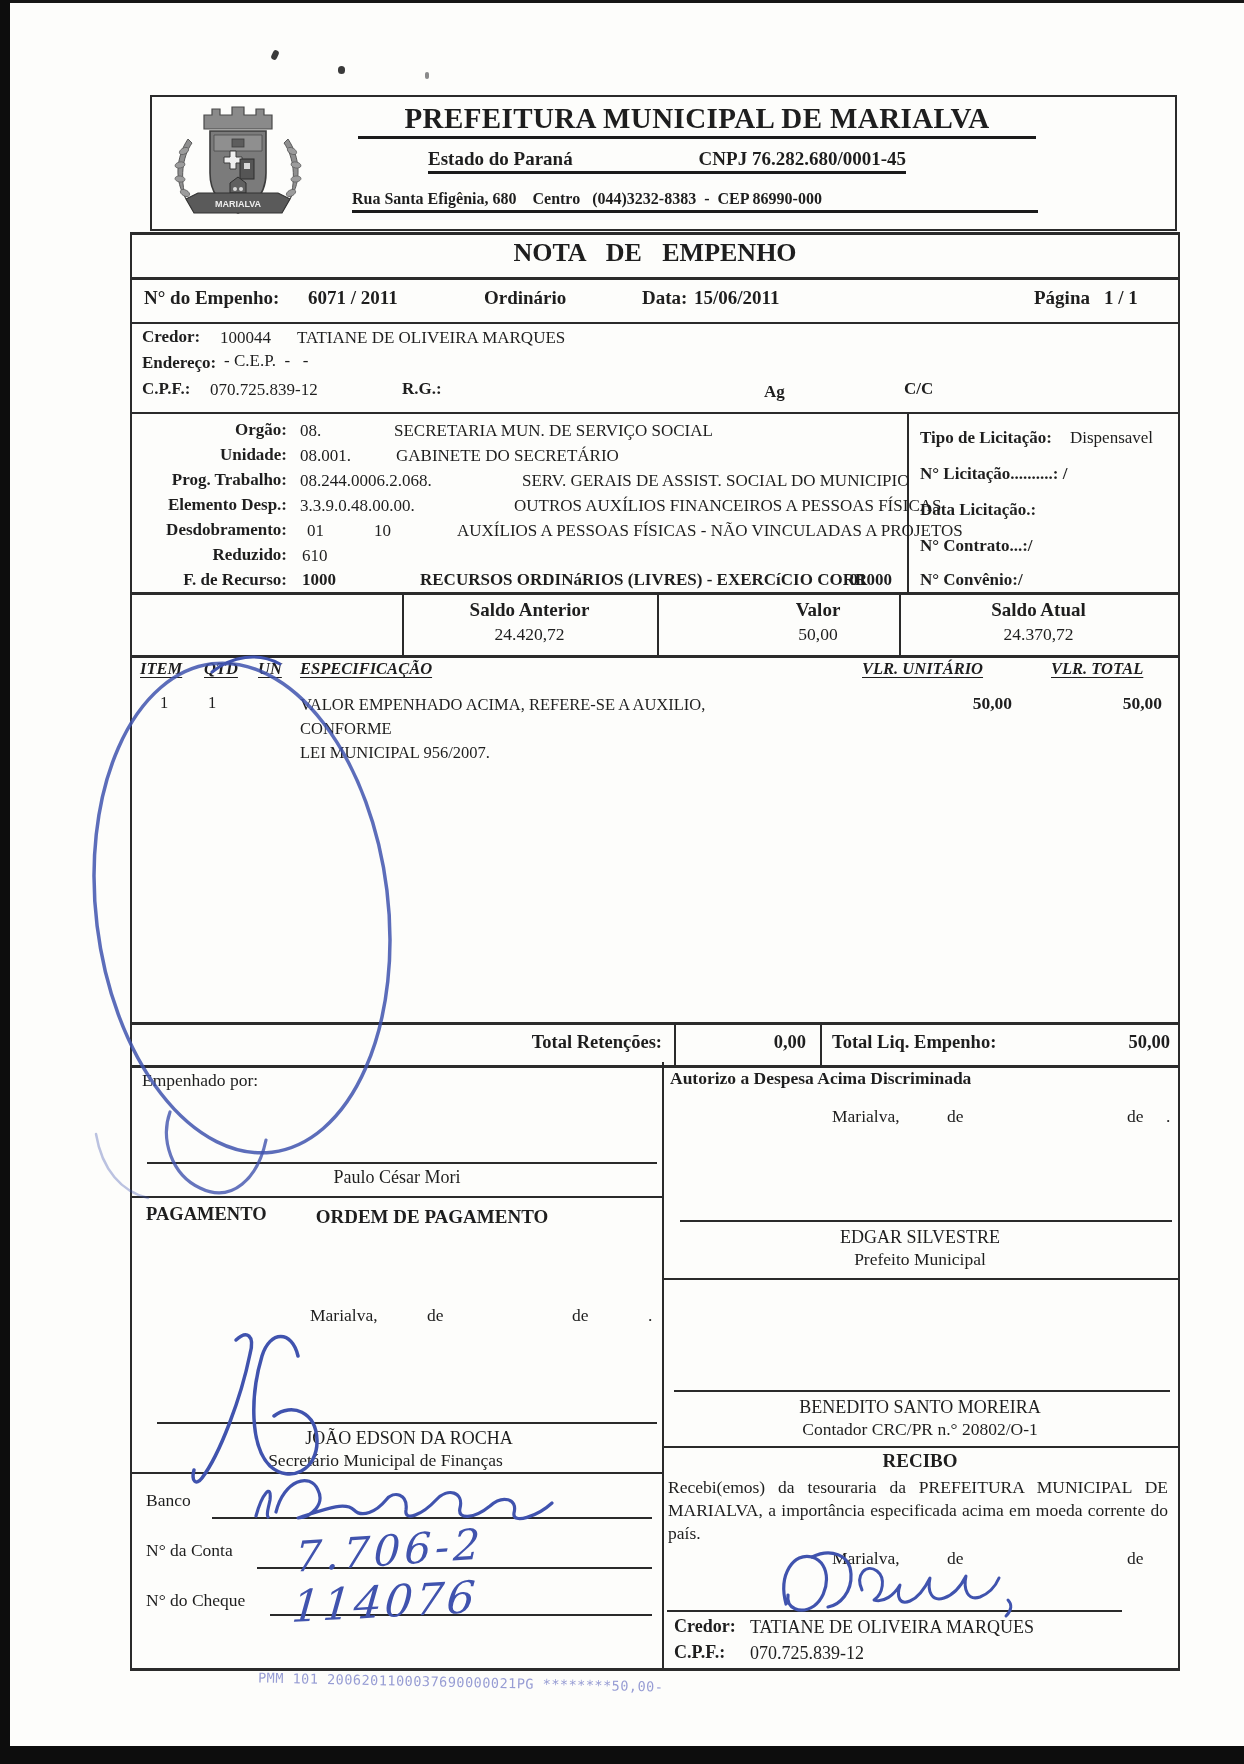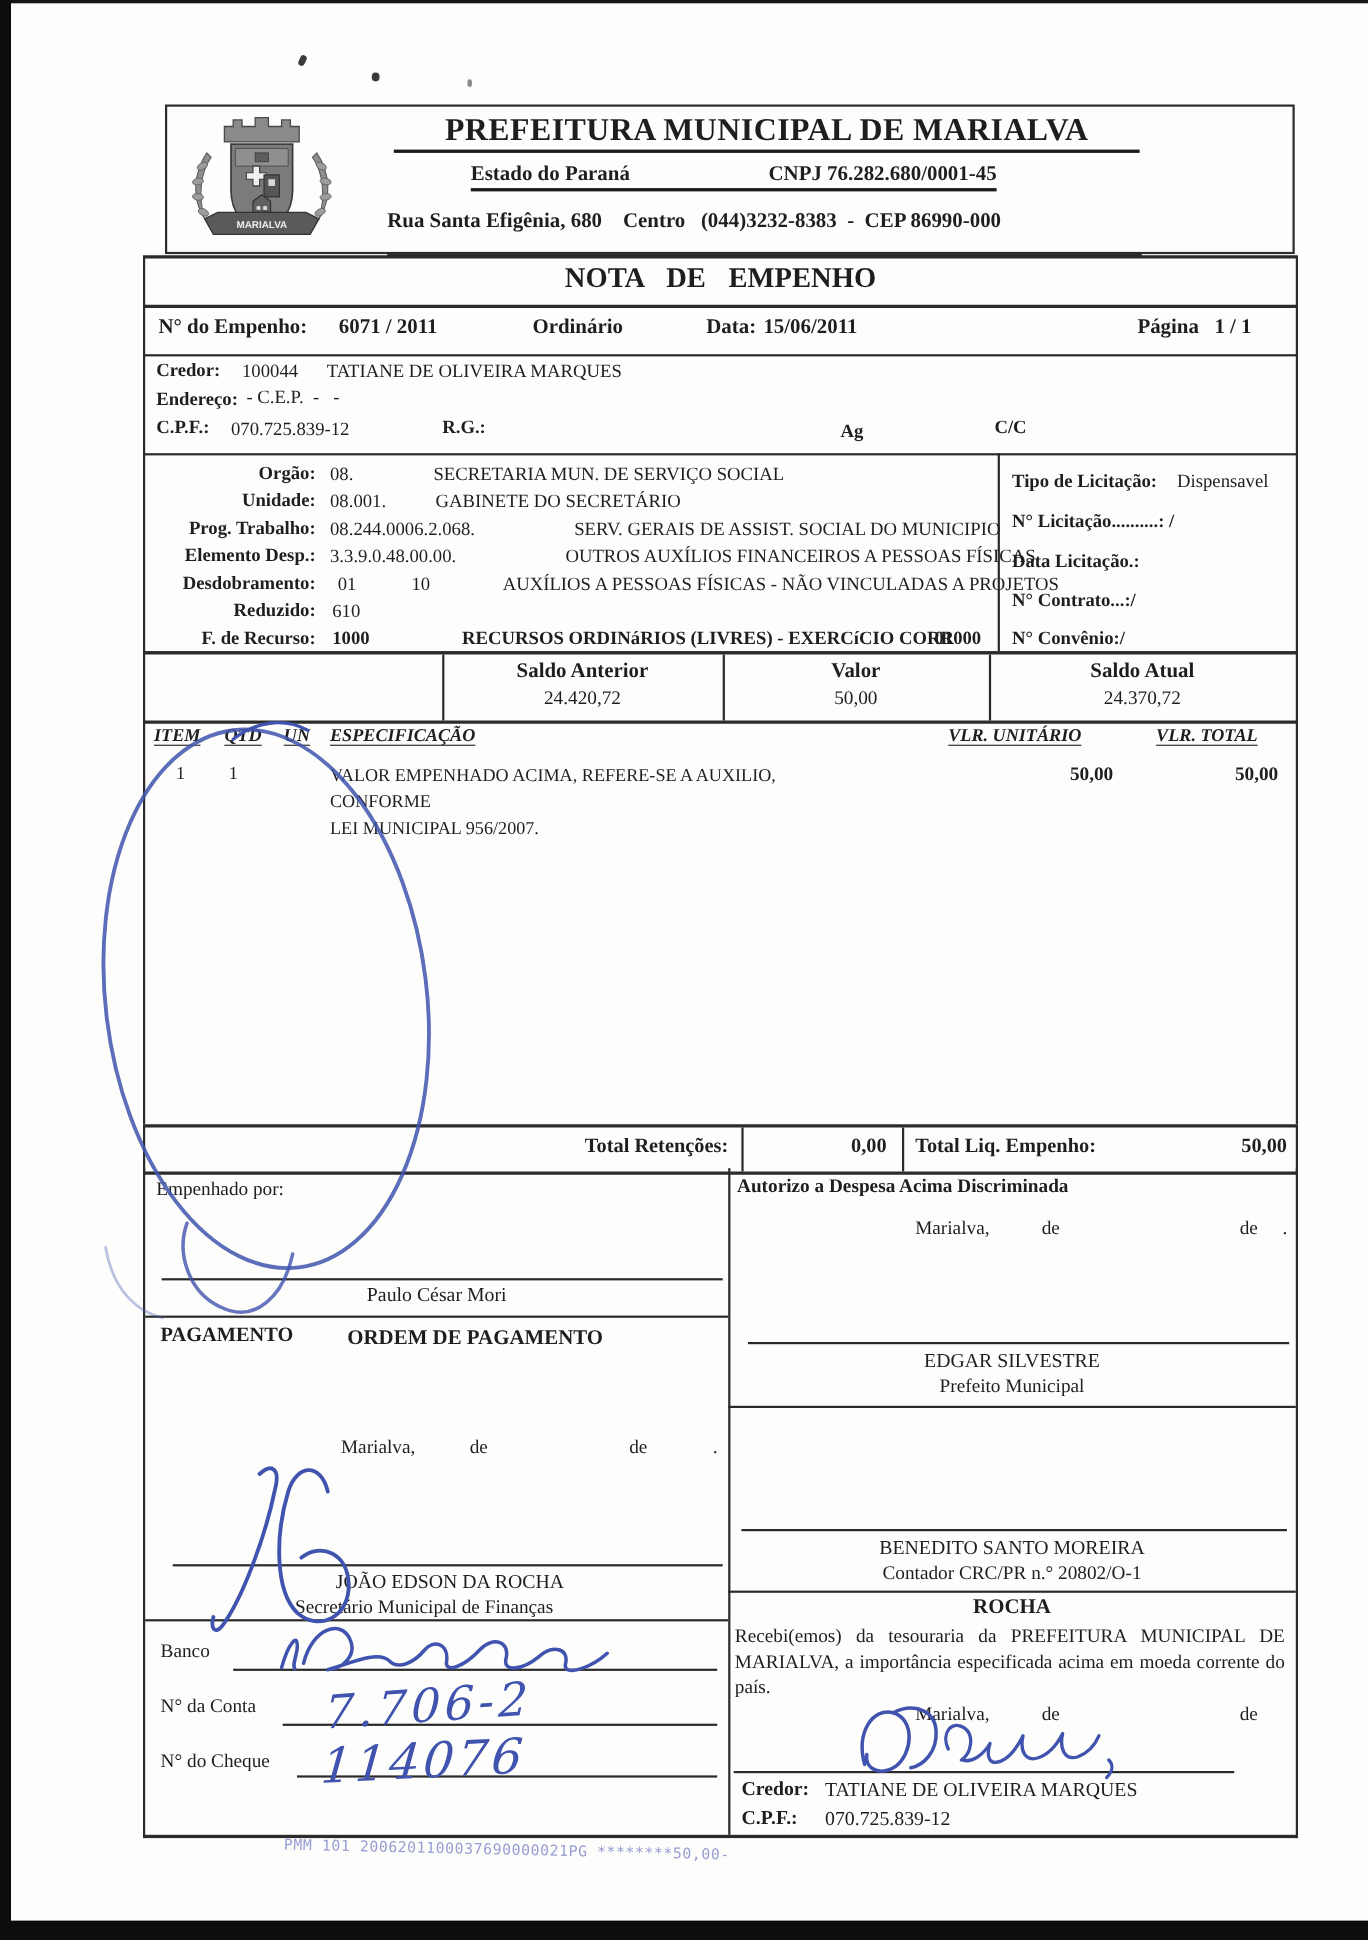--- a/index.html
+++ b/index.html
@@ -64,21 +64,21 @@
       <path d="M26 100 L38 94 L118 94 L130 100 L122 114 L34 114 Z" fill="#5a5a5a" stroke="#333" stroke-width="1.2"></path>
       <text x="78" y="108" text-anchor="middle" font-size="9" font-family="Liberation Sans, sans-serif" font-weight="bold" fill="#eeeeee">MARIALVA</text>
     </svg>
   </div>
 
   <div class="abs ctr b" style="left:358px;top:102px;width:678px;font-size:29px;letter-spacing:.4px;border-bottom:3px solid #1b1b1b;padding-bottom:1px;">PREFEITURA MUNICIPAL DE MARIALVA</div>
   <div class="abs" style="left:428px;top:148px;width:478px;display:flex;justify-content:space-between;border-bottom:3px solid #1b1b1b;padding-bottom:1px;font-size:19px;font-weight:bold;">
     <span>Estado do Paraná</span>
     <span>CNPJ 76.282.680/0001-45</span>
   </div>
-  <div class="abs b pre" style="left:352px;top:190px;width:686px;font-size:19px;border-bottom:3px solid #1b1b1b;padding-bottom:19px;">Rua Santa Efigênia, 680    Centro   (044)3232-8383  -  CEP 86990-000</div>
+  <div class="abs b pre" style="left:352px;top:190px;width:686px;font-size:16px;border-bottom:3px solid #1b1b1b;padding-bottom:2px;">Rua Santa Efigênia, 680    Centro   (044)3232-8383  -  CEP 86990-000</div>
 
   <div class="abs ctr b" style="left:130px;top:232px;width:1046px;height:39px;border:2px solid #2b2b2b;border-top-width:3px;border-bottom-width:3px;font-size:26px;word-spacing:14px;padding-top:3px;">
     <span>NOTA  DE  EMPENHO</span>
   </div>
 
   <div class="abs" style="left:130px;top:277px;width:1046px;height:45px;border:2px solid #2b2b2b;border-top:none;font-size:19px;">
     <span class="abs b" style="left:12px;top:10px;">N° do Empenho:</span>
     <span class="abs b" style="left:176px;top:10px;">6071 / 2011</span>
     <span class="abs b" style="left:352px;top:10px;">Ordinário</span>
     <span class="abs b" style="left:510px;top:10px;">Data:</span>
@@ -141,21 +141,21 @@
   </div>
 
   <div class="abs" style="left:130px;top:592px;width:1046px;height:60px;border:2px solid #2b2b2b;border-top-width:3px;border-bottom-width:3px;">
     <div class="abs vline" style="left:270px;top:0;height:60px;"></div>
     <div class="abs vline" style="left:525px;top:0;height:60px;"></div>
     <div class="abs vline" style="left:767px;top:0;height:60px;"></div>
     <div class="abs ctr" style="left:270px;top:0;width:255px;">
       <div class="b" style="font-size:19px;padding-top:4px;">Saldo Anterior</div>
       <div style="font-size:17.5px;padding-top:3px;">24.420,72</div>
     </div>
-    <div class="abs ctr" style="left:525px;top:0;width:242px;">
+    <div class="abs ctr" style="left:525px;top:0;width:242px;padding-left:40px;">
       <div class="b" style="font-size:19px;padding-top:4px;">Valor</div>
       <div style="font-size:17.5px;padding-top:3px;">50,00</div>
     </div>
     <div class="abs ctr" style="left:767px;top:0;width:279px;">
       <div class="b" style="font-size:19px;padding-top:4px;">Saldo Atual</div>
       <div style="font-size:17.5px;padding-top:3px;">24.370,72</div>
     </div>
   </div>
 
   <div class="abs" style="left:130px;top:655px;width:1046px;height:367px;border-left:2px solid #2b2b2b;border-right:2px solid #2b2b2b;font-size:16.5px;">
@@ -222,21 +222,21 @@
     <div class="abs hline" style="left:548px;top:158px;width:492px;"></div>
     <div class="abs ctr" style="left:530px;top:165px;width:516px;font-size:18px;">EDGAR SILVESTRE</div>
     <div class="abs ctr" style="left:530px;top:187px;width:516px;">Prefeito Municipal</div>
     <div class="abs hline" style="left:530px;top:216px;width:516px;"></div>
 
     <div class="abs hline" style="left:542px;top:328px;width:496px;"></div>
     <div class="abs ctr" style="left:530px;top:335px;width:516px;font-size:18px;">BENEDITO SANTO MOREIRA</div>
     <div class="abs ctr" style="left:530px;top:357px;width:516px;">Contador CRC/PR n.° 20802/O-1</div>
     <div class="abs hline" style="left:530px;top:384px;width:516px;"></div>
 
-    <div class="abs ctr b" style="left:530px;top:388px;width:516px;font-size:19px;">ROCHA</div>
+    <div class="abs ctr b" style="left:530px;top:388px;width:516px;font-size:19px;">RECIBO</div>
     <div class="abs" style="left:536px;top:414px;width:500px;line-height:23px;text-align:justify;">Recebi(emos)  da  tesouraria  da  PREFEITURA  MUNICIPAL  DE MARIALVA, a importância especificada acima em moeda corrente do país.</div>
     <span class="abs" style="left:700px;top:486px;">Marialva,</span>
     <span class="abs" style="left:815px;top:486px;">de</span>
     <span class="abs" style="left:995px;top:486px;">de</span>
 
     <div class="abs hline" style="left:535px;top:548px;width:455px;"></div>
     <span class="abs b" style="left:542px;top:554px;font-size:18px;">Credor:</span>
     <span class="abs" style="left:618px;top:555px;font-size:18px;">TATIANE DE OLIVEIRA MARQUES</span>
     <span class="abs b" style="left:542px;top:580px;font-size:18px;">C.P.F.:</span>
     <span class="abs" style="left:618px;top:581px;font-size:18px;">070.725.839-12</span>

